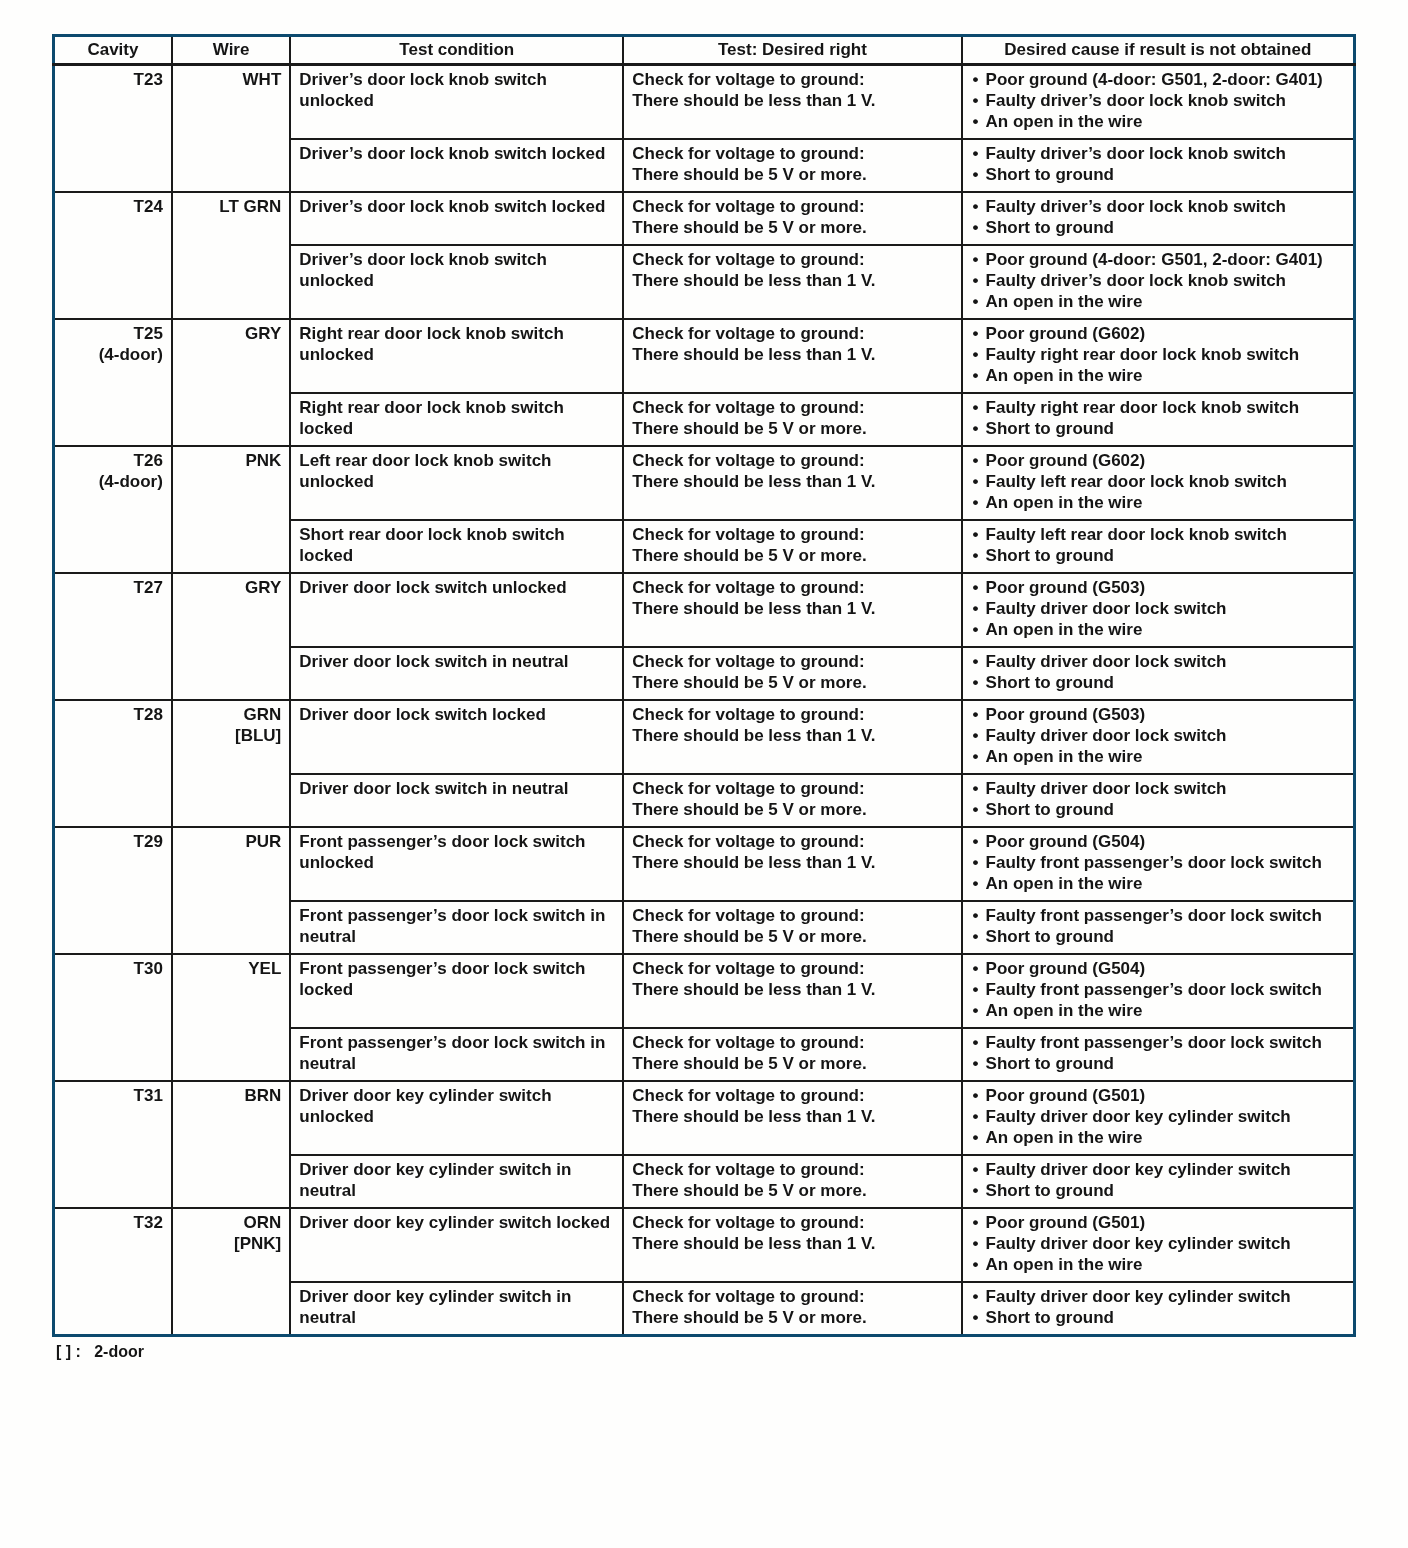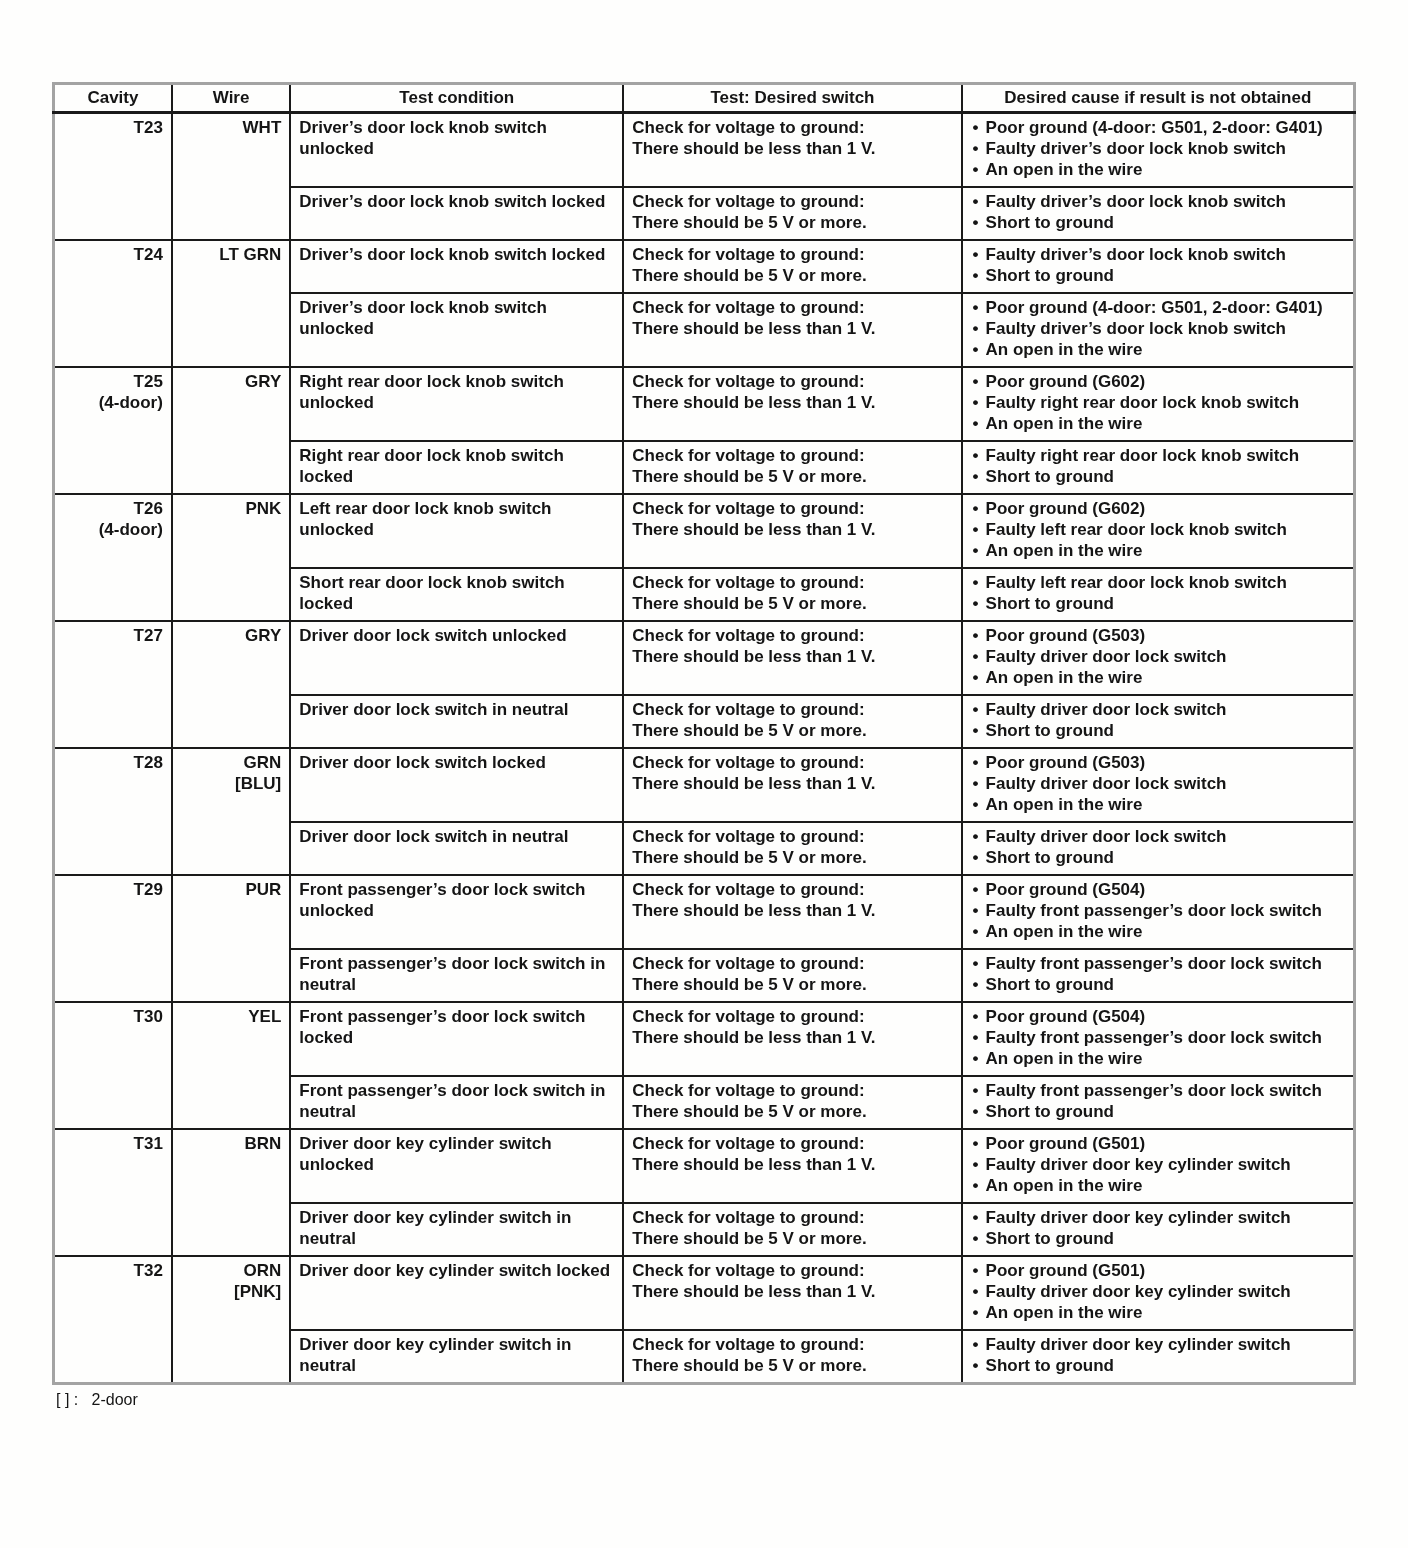--- a/index.html
+++ b/index.html
@@ -13,22 +13,21 @@
   .page {
     width: 1408px;
     min-height: 1548px;
     padding: 34px 52px 12px 52px;
     background: #fefefd;
   }
   table.t {
     width: 100%;
     border-collapse: collapse;
     table-layout: fixed;
-    border: 3px solid #a3a3a3;
-    margin-top: 48px;
+    border: 3px solid #0c4a6e;
   }
   .t th, .t td {
     border: 2px solid #1a1a1a;
     vertical-align: top;
     font-size: 17px;
     line-height: 21px;
     font-weight: 600;
     padding: 3px 8px 6px 8px;
   }
   .t thead th {
@@ -55,42 +54,42 @@
   ul.causes li::before {
     content: "\2022";
     position: absolute;
     left: 2px;
     top: 0;
   }
   .footnote {
     margin-top: 6px;
     padding-left: 4px;
     font-size: 16px;
-    font-weight: 400;
+    font-weight: 700;
     white-space: pre;
   }
 </style>
 </head>
 <body>
 
 <div class="page">
   <table class="t">
     <colgroup>
       <col style="width:9.1%">
       <col style="width:9.1%">
       <col style="width:25.6%">
       <col style="width:26.0%">
       <col style="width:30.2%">
     </colgroup>
     <thead>
       <tr>
         <th>Cavity</th>
         <th>Wire</th>
         <th>Test condition</th>
-        <th>Test: Desired switch</th>
+        <th>Test: Desired right</th>
         <th>Desired cause if result is not obtained</th>
       </tr>
     </thead>
     <tbody>
         <tr>
           <td class="cavity" rowspan="2">T23</td>
           <td class="wire" rowspan="2">WHT</td>
           <td class="cond">Driver’s door lock knob switch unlocked</td>
           <td class="result">Check for voltage to ground:
 There should be less than 1 V.</td>

